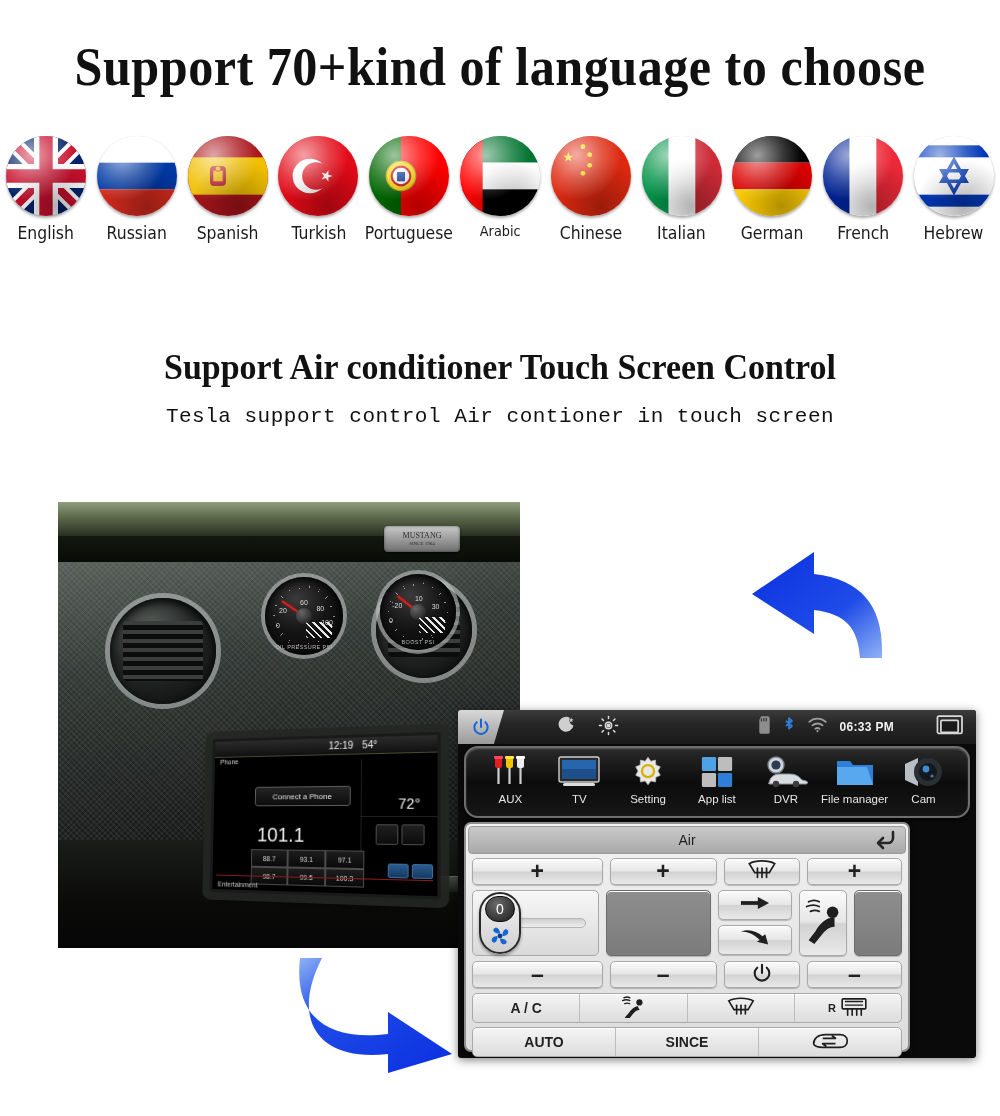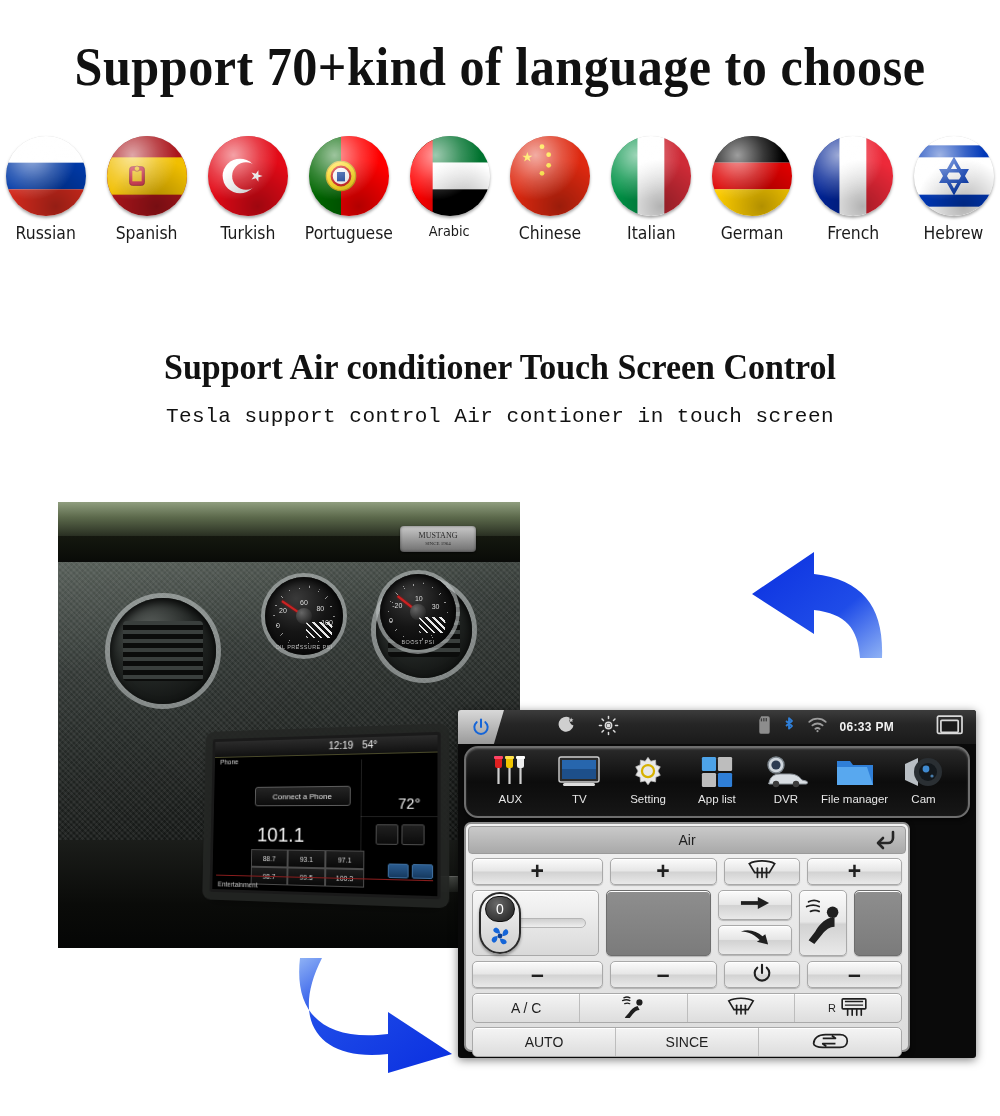--- a/index.html
+++ b/index.html
@@ -91,21 +91,21 @@
     position:absolute; left:0; top:0; width:462px; height:60px;
     background: linear-gradient(180deg,#20241f 0%, #14170f 60%, #0a0c08 100%);
     border-bottom: 2px solid #0a0b09;
   }
   .windshield {
     position:absolute; left:0; top:0; width:462px; height:34px;
     background: linear-gradient(180deg,#96a584 0%, #5f6d4e 45%, #2a3023 100%);
     opacity:0.95;
   }
   .mustang-badge {
-    position:absolute; left:342px; top:24px; width:76px; height:26px;
+    position:absolute; left:326px; top:24px; width:76px; height:26px;
     border-radius:4px;
     background: linear-gradient(180deg,#c9c9c9,#6f6f6f);
     box-shadow: inset 0 0 3px rgba(0,0,0,0.5), 0 1px 2px rgba(0,0,0,0.6);
     color:#2a2a2a; font-size:8px; font-family:"Liberation Serif",serif;
     display:flex; flex-direction:column; align-items:center; justify-content:center; line-height:1.05;
   }
   .vent {
     position:absolute; border-radius:50%;
     background: radial-gradient(circle at 38% 30%, #5a5f5c 0%, #232725 45%, #070807 100%);
     box-shadow: 0 0 0 5px rgba(200,205,205,0.55), inset 0 4px 10px rgba(0,0,0,0.9);
@@ -309,35 +309,47 @@
   .row-minus { display:flex; gap:7px; margin-bottom:5px; }
   .row-minus .btn { height:27px; }
   .row-strip {
     display:flex; height:30px; margin-bottom:4px;
     background: linear-gradient(180deg,#f4f4f4,#dddddd);
     border:1px solid #a9a9a9; border-radius:5px; overflow:hidden;
     box-shadow: inset 0 1px 0 #fff;
   }
   .row-strip > div {
     flex:1; display:flex; align-items:center; justify-content:center;
-    border-right:1px solid #bdbdbd; font-size:14px; color:#1f1f1f; font-weight:400;
+    border-right:1px solid #bdbdbd; font-size:14px; color:#1f1f1f; font-weight:700;
   }
   .row-strip > div:last-child { border-right:none; }
   .plus-g { font-size:23px; font-weight:700; line-height:1; }
   .minus-g { font-size:23px; font-weight:700; line-height:1; }
 </style>
 </head>
 <body>
 
 <div id="page">
 
   <div class="headline1">Support 70+kind of  language to choose</div>
 
   <div class="flag-row">
 
+    <div class="flag-cell">
+      <div class="flag">
+        <svg viewBox="0 0 60 60">
+            <rect width="60" height="60" fill="#012169"></rect>
+        <path d="M0,0 L60,60 M60,0 L0,60" stroke="#fff" stroke-width="12"></path>
+        <path d="M0,0 L60,60 M60,0 L0,60" stroke="#C8102E" stroke-width="6"></path>
+        <path d="M30,0 V60 M0,30 H60" stroke="#fff" stroke-width="18"></path>
+        <path d="M30,0 V60 M0,30 H60" stroke="#C8102E" stroke-width="10"></path>
+          </svg>
+      </div>
+      <div class="flag-label">English</div>
+    </div>
 
     <div class="flag-cell">
       <div class="flag">
         <svg viewBox="0 0 60 60">
             <rect width="60" height="20" fill="#fff"></rect>
             <rect y="20" width="60" height="20" fill="#0039A6"></rect>
             <rect y="40" width="60" height="20" fill="#D52B1E"></rect>
           </svg>
       </div>
       <div class="flag-label">Russian</div>

